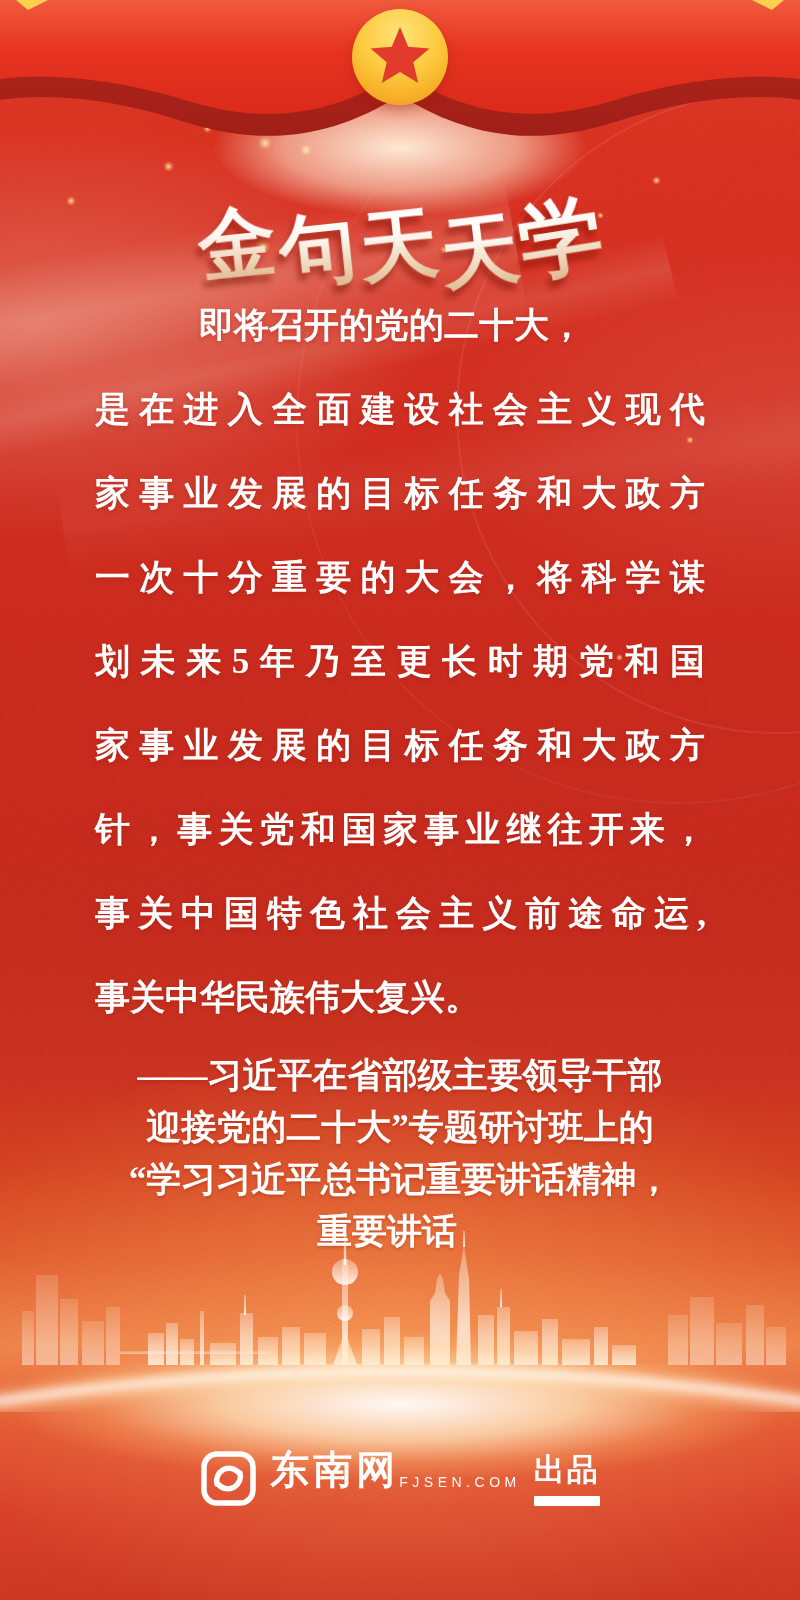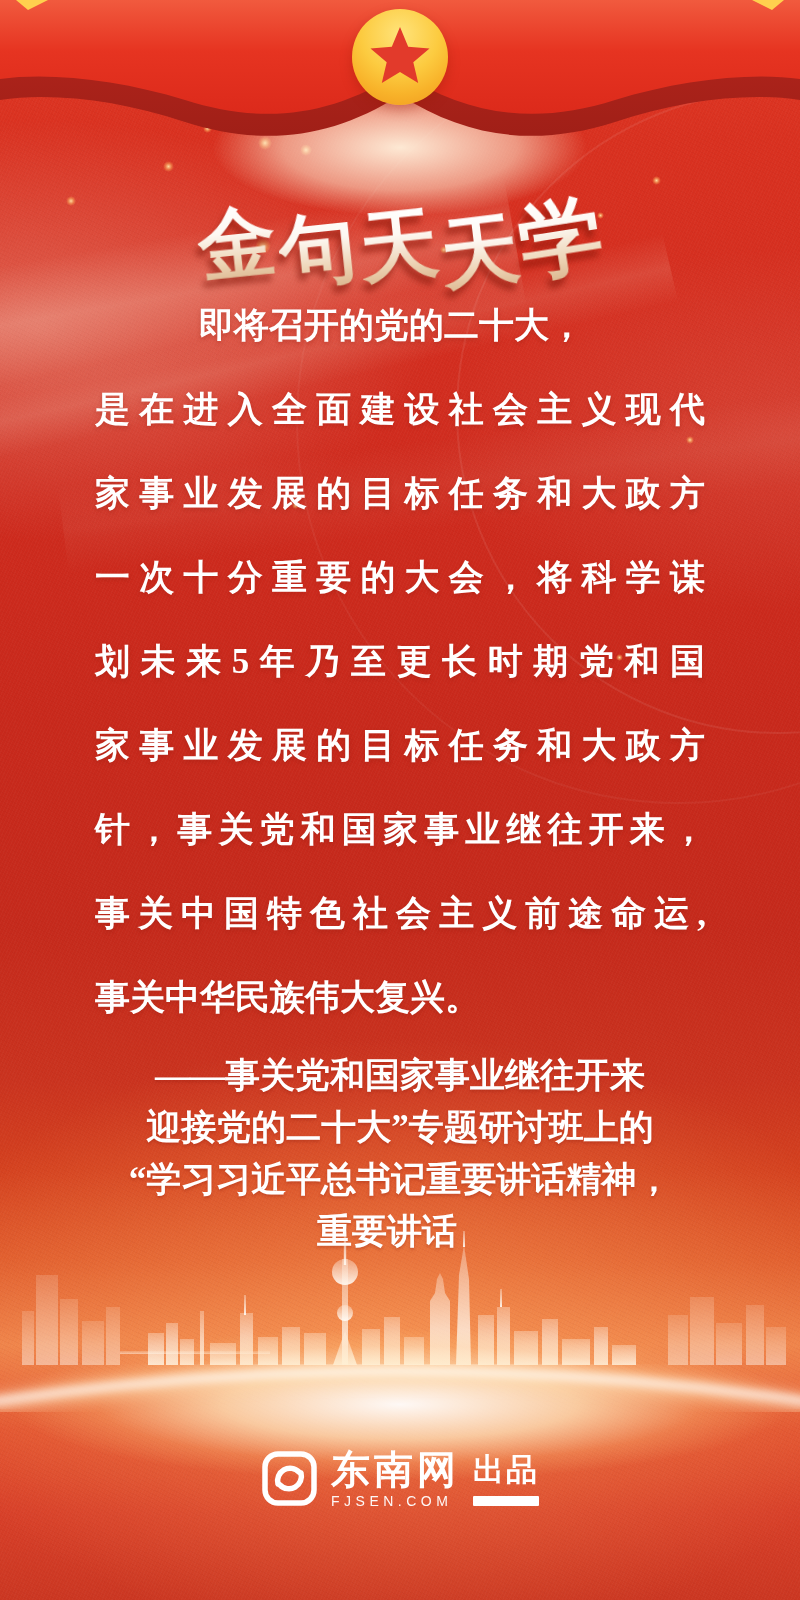--- a/index.html
+++ b/index.html
@@ -67,21 +67,21 @@
     text-shadow:0 2px 3px rgba(140,25,12,.30);}
   .a-last{text-align:center;padding-right:26px;}
   
   .skyline{position:absolute;left:0;top:1215px;}
   .horizon{position:absolute;left:-100px;top:1290px;width:1000px;height:220px;
     background:radial-gradient(ellipse 52% 46% at 50% 52%, rgba(255,255,255,.95) 0%, rgba(255,236,196,.72) 34%, rgba(255,196,128,.28) 58%, rgba(255,196,128,0) 75%);}
   .arc-svg{position:absolute;left:0;top:1270px;}
   
   .footer{position:absolute;left:0;top:1450px;width:800px;display:flex;
     justify-content:center;align-items:flex-start;gap:13px;color:#fff;}
-  .brand-col{display:flex;flex-direction:column;align-items:flex-start;}
+  .brand-col{display:flex;flex-direction:row;align-items:flex-end;}
   .brand-cn{font-family:"Liberation Sans","DejaVu Sans",sans-serif;
     font-size:39px;font-weight:bold;letter-spacing:4px;line-height:40px;}
   .brand-en{font-family:"Liberation Sans","DejaVu Sans",sans-serif;
     font-size:14px;letter-spacing:4.5px;margin-top:3px;opacity:.96;}
   .produced{display:flex;flex-direction:column;align-items:stretch;}
   .produced-label{font-family:"Liberation Sans","DejaVu Sans",sans-serif;
     font-size:31px;font-weight:bold;letter-spacing:2px;line-height:40px;}
   .produced-bar{height:10px;background:#fff;margin-top:6px;border-radius:1px;}
 </style>
 </head>
@@ -147,21 +147,21 @@
     <div class="q-line q-just">家事业发展的目标任务和大政方</div>
     <div class="q-line q-just">一次十分重要的大会，将科学谋</div>
     <div class="q-line q-just">划未来5年乃至更长时期党和国</div>
     <div class="q-line q-just">家事业发展的目标任务和大政方</div>
     <div class="q-line q-just q-tight">针，事关党和国家事业继往开来，</div>
     <div class="q-line q-just q-tight">事关中国特色社会主义前途命运,</div>
     <div class="q-line">事关中华民族伟大复兴。</div>
   </div>
 
   <div class="attribution">
-    <div>——事关党和国家事业继往开来</div>
+    <div>——习近平在省部级主要领导干部</div>
     <div>迎接党的二十大”专题研讨班上的</div>
     <div>“学习习近平总书记重要讲话精神，</div>
     <div class="a-last">重要讲话</div>
   </div>
 
   <svg class="skyline" width="800" height="150" viewBox="0 0 800 150">
     <defs>
       <linearGradient id="skyfade" x1="0" y1="0" x2="0" y2="1">
         <stop offset="0" stop-color="#fff7ec" stop-opacity="0.32"></stop>
         <stop offset="0.7" stop-color="#fffaf2" stop-opacity="0.72"></stop>

